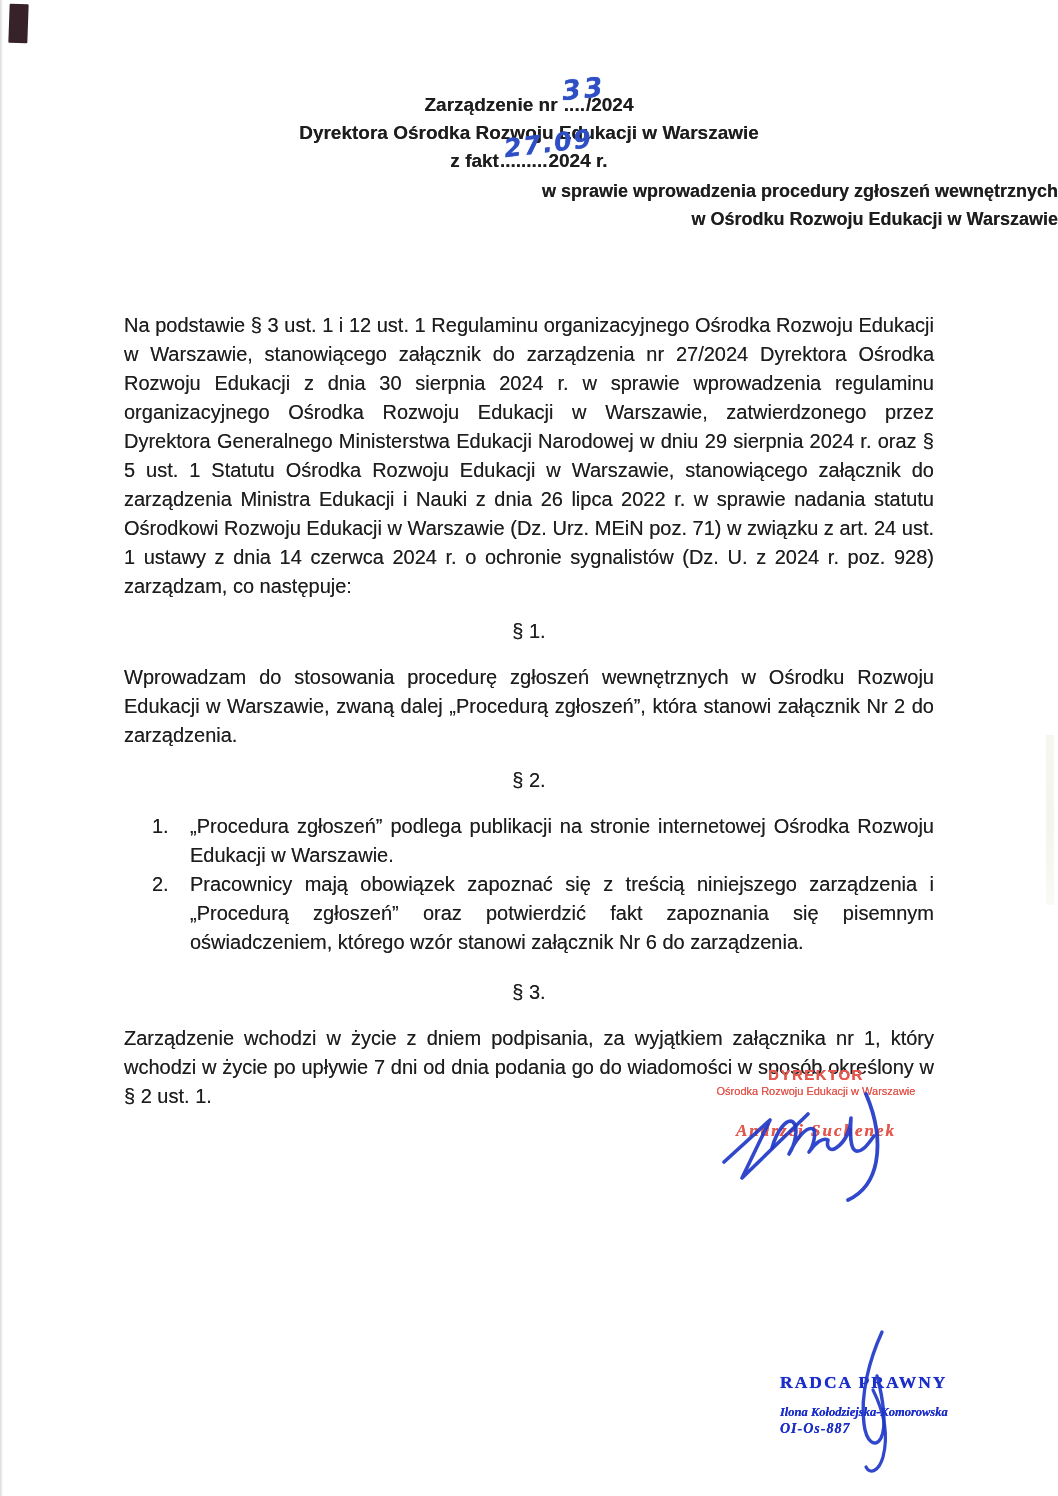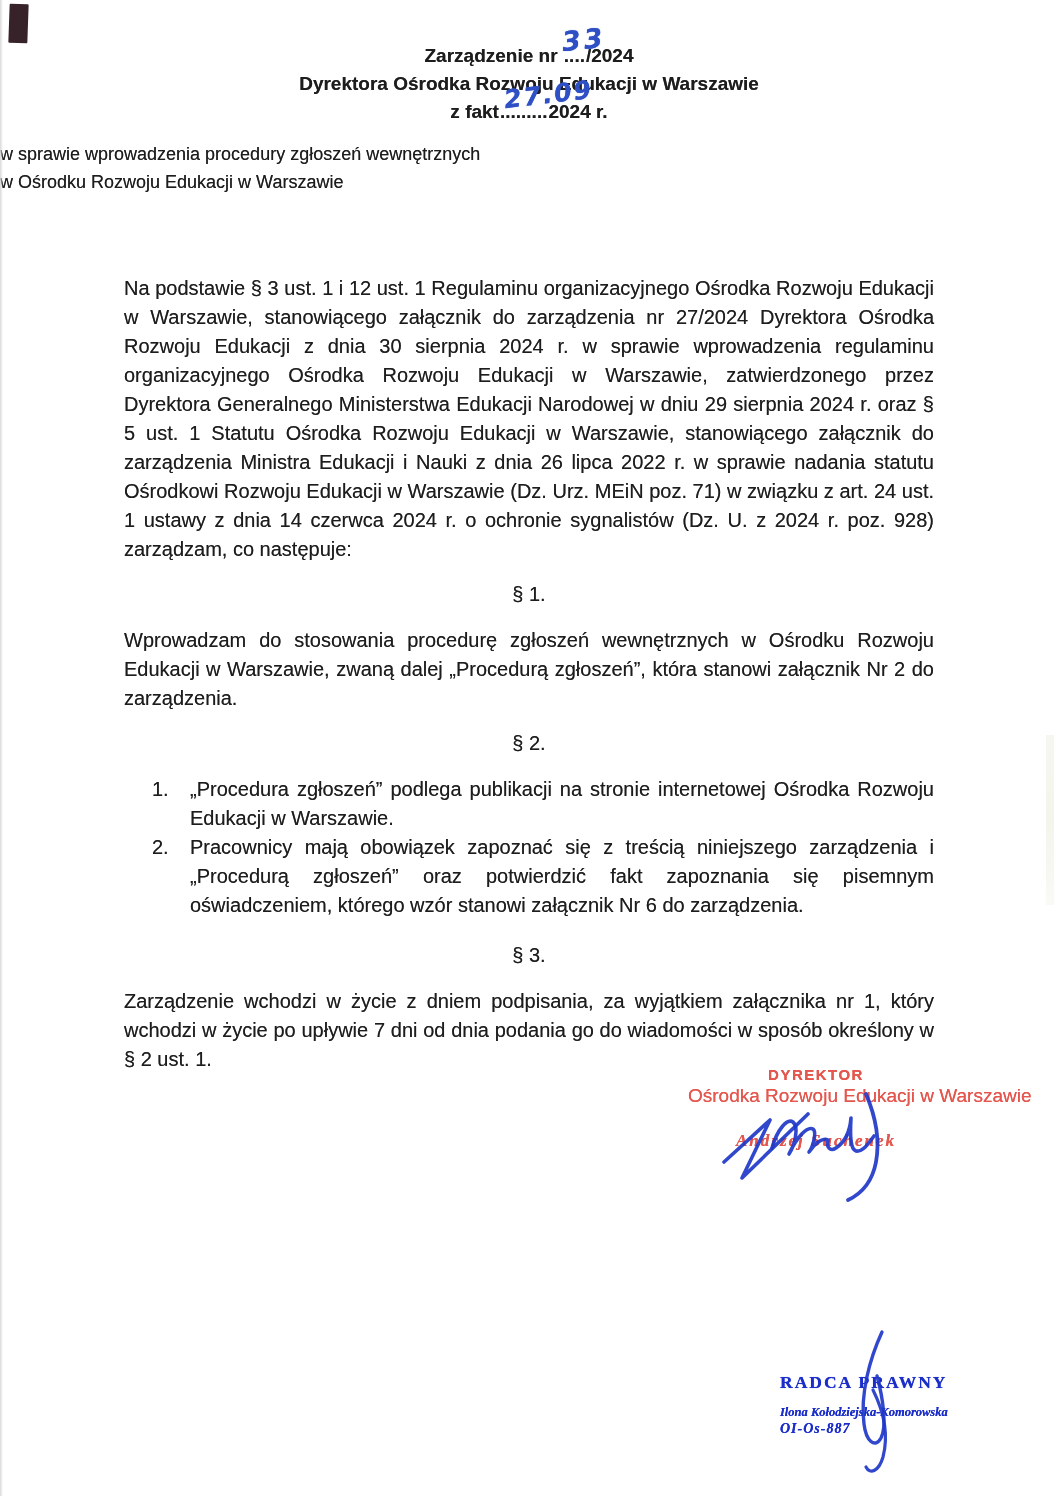--- a/index.html
+++ b/index.html
@@ -20,56 +20,56 @@
   .corner-mark {
     position: absolute; left: 9px; top: 4px; width: 19px; height: 39px;
     background: #37222a; transform: rotate(2deg); border-radius: 1px;
   }
   .edge-right-artifact {
     position: absolute; right: 4px; top: 735px; width: 8px; height: 170px;
     background: linear-gradient(#f2f3ea, #eef0e4, #f7f7f2); opacity: .7;
   }
 
   
-  .doc-header { padding-top: 42px; text-align: center; }
+  .doc-header { padding-top: 91px; text-align: center; }
   .h-line { font-size: 19px; font-weight: bold; line-height: 28px;
             text-shadow: 0 0 .6px rgba(25,25,25,.7); }
   .dotted-slot { position: relative; display: inline-block; margin: 0 1px; }
   .handwritten {
     position: absolute; color: var(--ink-blue, #2a50c8);
     font-family: "DejaVu Sans", sans-serif; font-style: italic;
     text-shadow: 0 0 .8px var(--ink-blue, #2a50c8); white-space: nowrap;
   }
   .hw-number { top: -16px; left: -2px; font-size: 27px; letter-spacing: 3px;
                transform: rotate(-6deg); }
   .hw-date   { top: -17px; left: 4px;  font-size: 25px; letter-spacing: 2px;
                transform: rotate(-7deg); }
 
-  .subject { margin-top: 14px; text-align: left; font-size: 18px; font-weight: normal;
+  .subject { margin-top: 2px; text-align: right; font-size: 18px; font-weight: bold;
              line-height: 28px; text-shadow: 0 0 .6px rgba(25,25,25,.7); }
 
   
   .doc-body { margin: 78px 124px 0 124px; font-size: 20px; line-height: 29px; }
   .doc-body p { margin: 0; text-align: justify;
                 text-shadow: 0 0 .55px rgba(30,30,30,.65); }
   .section-heading { text-align: center; margin: 16px 0 17px 0;
                      text-shadow: 0 0 .55px rgba(30,30,30,.65); }
   .ordered-list { margin: 17px 0 0 28px; }
   .list-item { display: flex; align-items: flex-start; }
   .li-num { flex: 0 0 38px; text-shadow: 0 0 .55px rgba(30,30,30,.65); }
   .li-text { flex: 1 1 auto; text-align: justify;
              text-shadow: 0 0 .55px rgba(30,30,30,.65); }
   .after-list { margin-top: 21px; }
 
   
   .director-stamp { position: absolute; left: 688px; top: 1018px; width: 256px;
                     text-align: center; color: var(--stamp-red, #e4574e); margin-top: 48px; }
   .stamp-title { font-size: 15px; font-weight: bold; letter-spacing: 1.5px;
                  text-shadow: 0 0 .6px var(--stamp-red, #e4574e); }
-  .stamp-org { font-size: 19px; margin-top: 2px;
+  .stamp-org { font-size: 11px; margin-top: 2px;
                text-shadow: 0 0 .5px var(--stamp-red, #e4574e); white-space: nowrap; }
   .stamp-name { font-family: "Liberation Serif", serif; font-style: italic;
                 font-weight: bold; font-size: 17px; margin-top: 24px;
                 letter-spacing: 2px; text-shadow: 0 0 .6px var(--stamp-red, #e4574e); }
   .sig-director { position: absolute; left: 28px; top: 22px; width: 188px; height: 118px; }
 
   
   .counsel-stamp { position: absolute; left: 780px; top: 1372px; width: 200px;
                    color: var(--stamp-blue, #1b2ec9); }
   .counsel-title { font-family: "Liberation Serif", serif; font-size: 17.5px;

